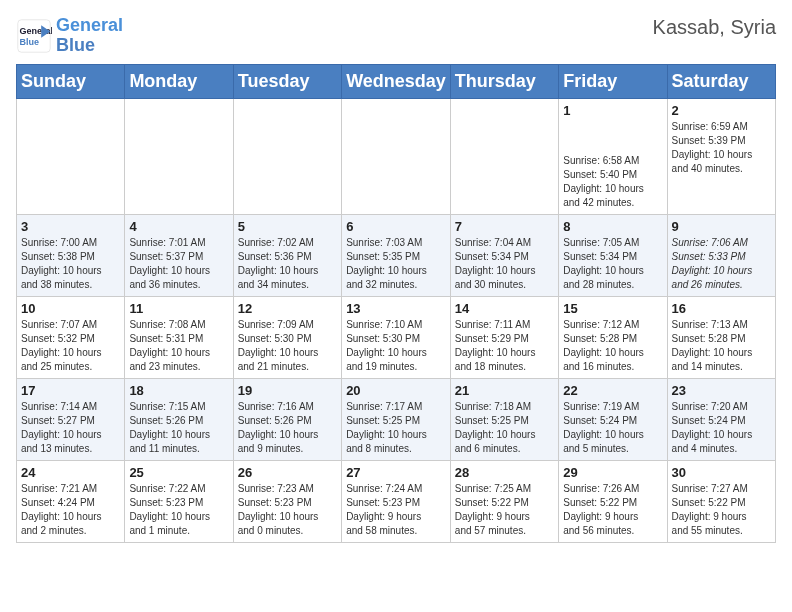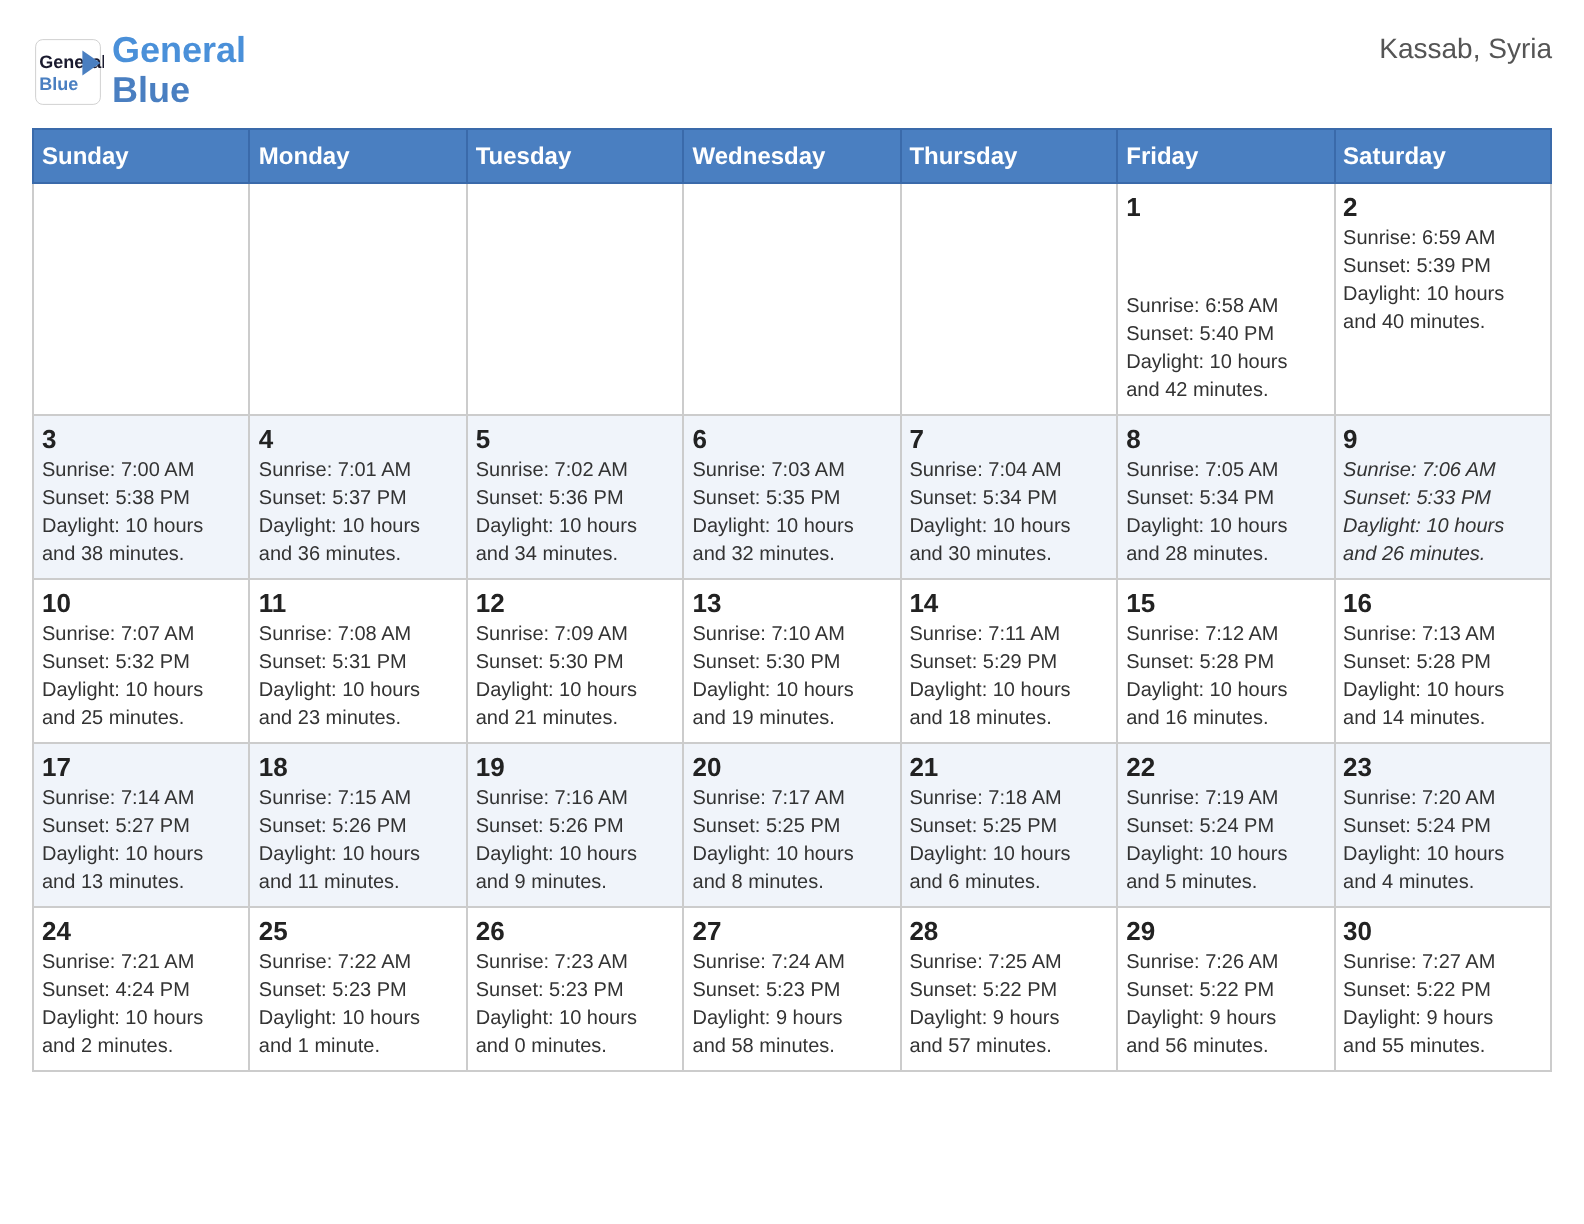--- a/index.html
+++ b/index.html
@@ -36,33 +36,33 @@
     }
     .title-block {
       text-align: right;
     }
     .month-title {
       font-size: 32px;
       font-weight: normal;
       color: #333;
     }
     .location {
-      font-size: 14px;
+      font-size: 20px;
       color: #555;
     }
     .calendar {
       width: 100%;
       border-collapse: collapse;
       font-size: 11px;
     }
     .calendar th {
       background: #4a7fc1;
       color: #fff;
       padding: 6px 4px;
-      font-size: 12px;
+      font-size: 18px;
       font-weight: bold;
       border: 1px solid #3a6aaa;
       text-align: left;
     }
     .calendar td {
       border: 1px solid #ccc;
       vertical-align: top;
       padding: 4px;
       width: calc(100% / 7);
       min-height: 80px;

